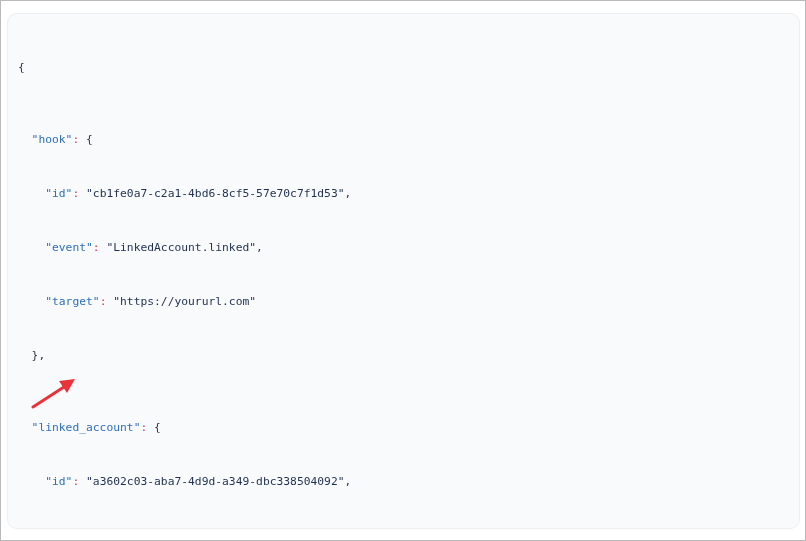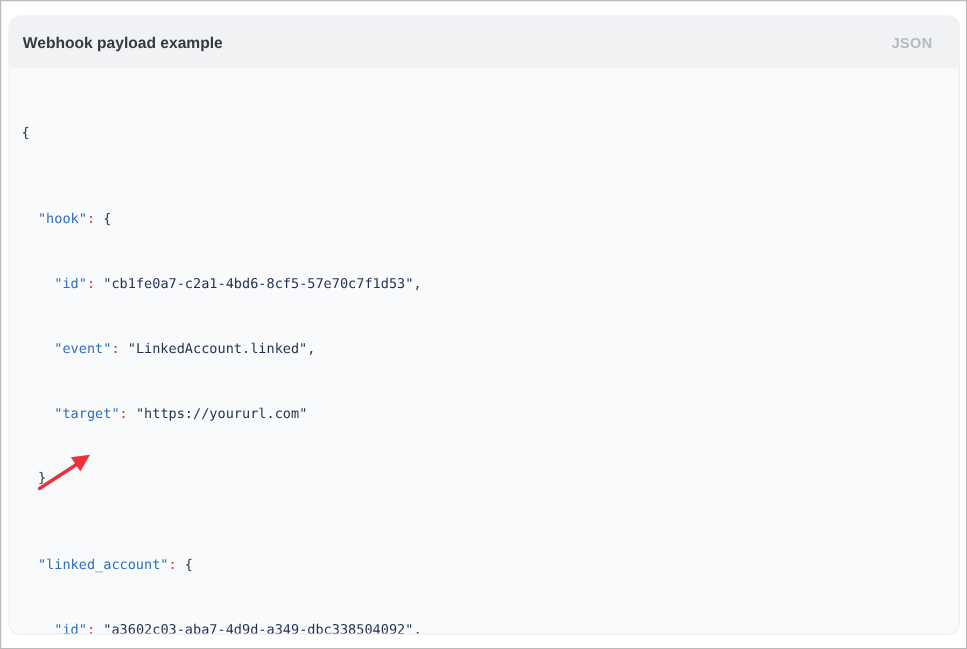--- a/index.html
+++ b/index.html
@@ -58,24 +58,20 @@
     .br { color: #333840; }
     .arrow {
       position: absolute;
       left: 30px; top: 370px;
     }
   </style>
 </head>
 <body>
 
 <div class="card">
-  <div class="card-header">
-    <span class="card-title">Webhook payload example</span>
-    <span class="card-lang">JSON</span>
-  </div>
   <div class="code">
     <div class="line br"><span>{</span></div>
 
     <div class="line">  <span class="k">"hook"</span><span class="p">: </span><span class="br">{</span></div>
     <div class="line">    <span class="k">"id"</span><span class="p">: </span><span class="s">"cb1fe0a7-c2a1-4bd6-8cf5-57e70c7f1d53"</span><span class="br">,</span></div>
     <div class="line">    <span class="k">"event"</span><span class="p">: </span><span class="s">"LinkedAccount.linked"</span><span class="br">,</span></div>
     <div class="line">    <span class="k">"target"</span><span class="p">: </span><span class="s">"https://yoururl.com"</span><span class="br"></span></div>
     <div class="line br">  <span>},</span></div>
 
     <div class="line">  <span class="k">"linked_account"</span><span class="p">: </span><span class="br">{</span></div>

